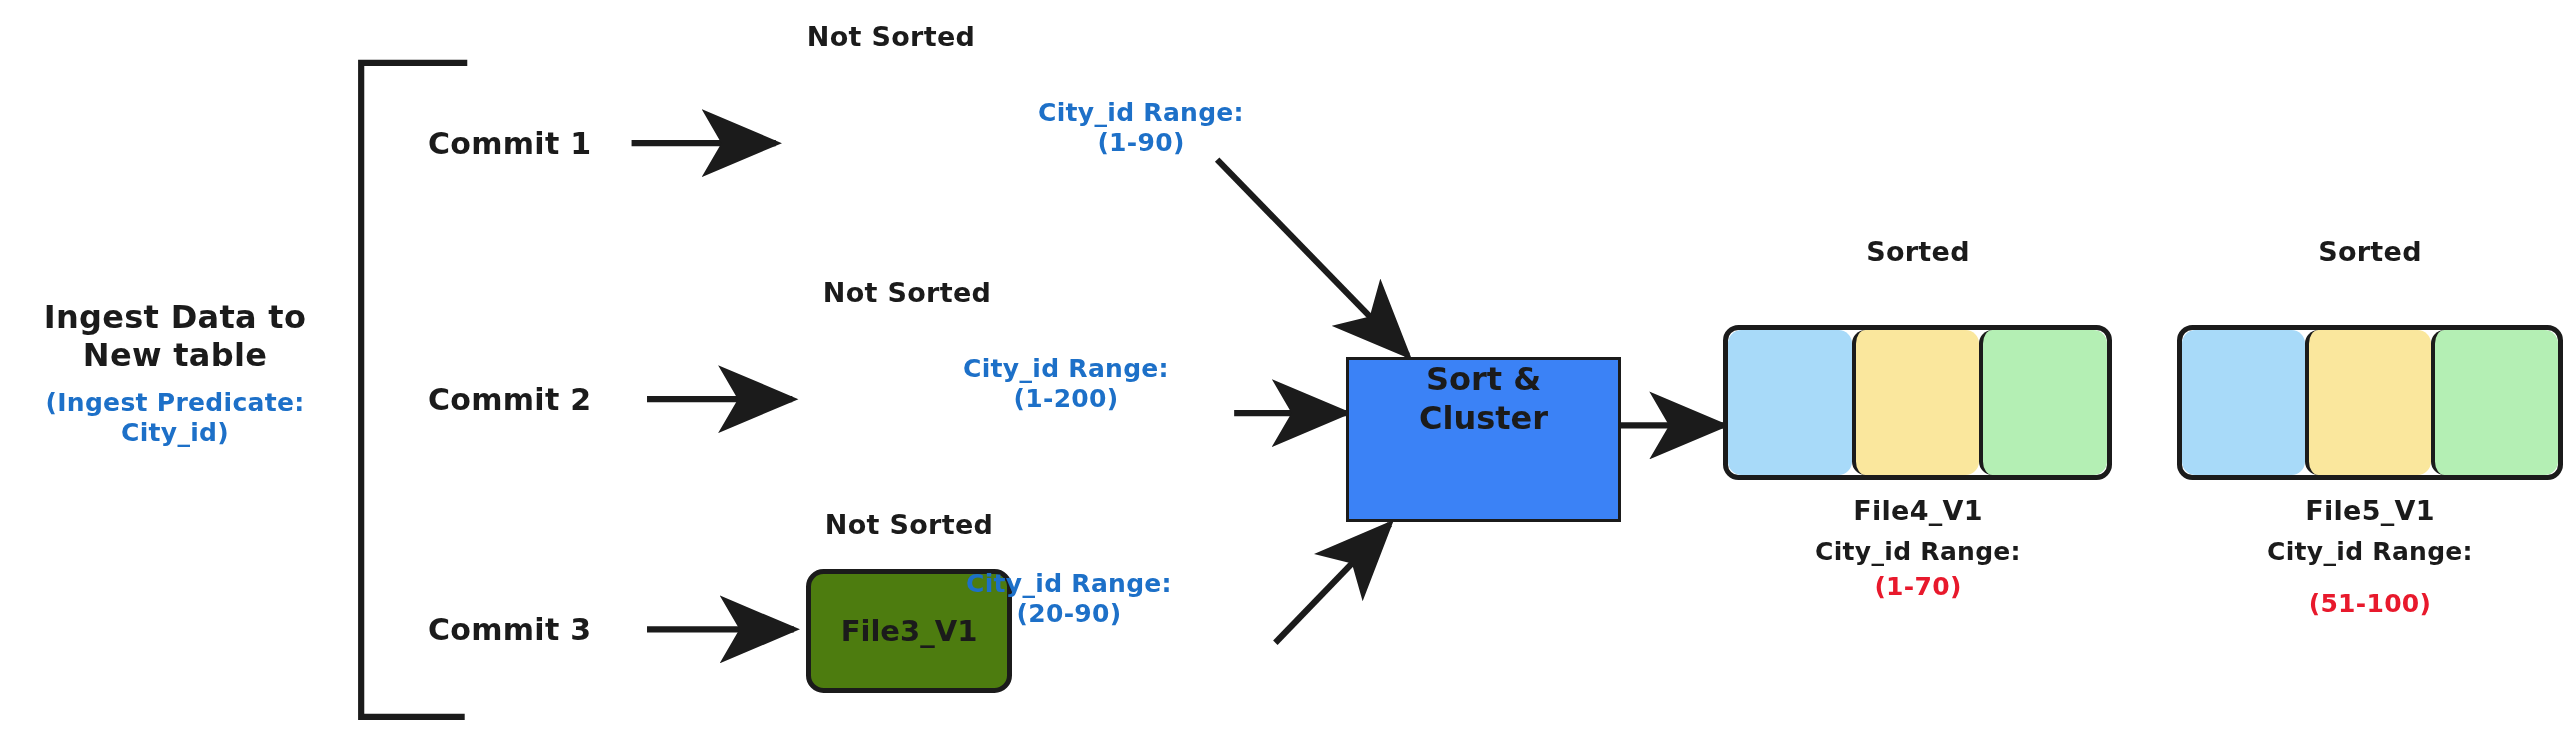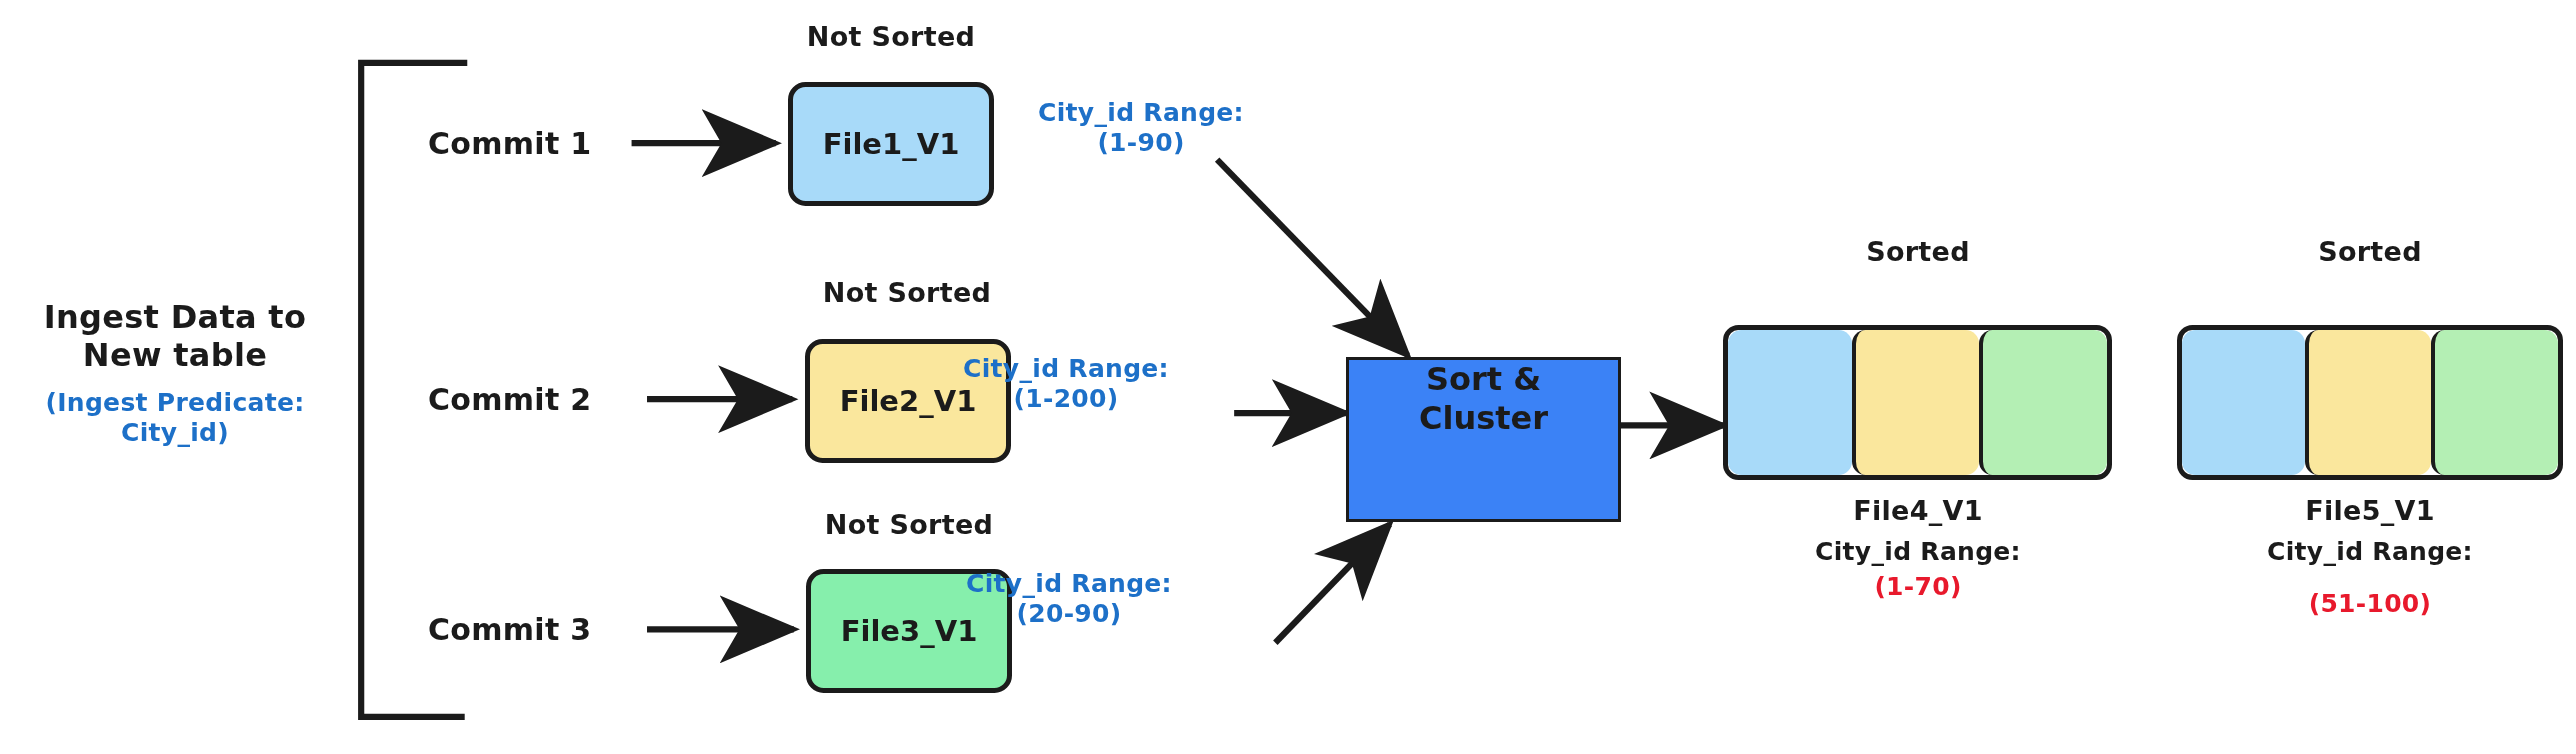--- a/index.html
+++ b/index.html
@@ -28,21 +28,21 @@
 
   
   .filebox{
     position:absolute;border:5.7px solid #1b1b1b;border-radius:17.5px;
     display:flex;align-items:center;justify-content:center;
     font-size:29px;font-weight:600;color:#1b1b1b;
     box-sizing:border-box;
   }
   .filebox.blue-fill{background:#a8daf9;}
   .filebox.yellow-fill{background:#fae79d;}
-  .filebox.green-fill{background:#86efac;}
+  .filebox.green-fill{background:#4d7c0f;}
 
   
   .sortbox{
     position:absolute;border:3.6px solid #1b1b1b;background:#3b82f6;
     display:flex;align-items:flex-start;justify-content:center;text-align:center;
     font-size:32px;font-weight:600;line-height:1.22;color:#1b1b1b;
     box-sizing:border-box;
   }
 
   
@@ -94,36 +94,30 @@
     <div class="txt blk f-xl" style="position:static;white-space:normal;">Ingest Data to</div>
     <div class="txt blk f-xl" style="position:static;white-space:normal;">New table</div>
     <div class="txt blue f-sm" style="position:static;white-space:normal;margin-top:13.4px;">(Ingest Predicate:</div>
     <div class="txt blue f-sm" style="position:static;white-space:normal;">City_id)</div>
   </div>
 
   <div class="txt blk f-lg" style="left:428px;top:127px;">Commit 1</div>
 
   <div class="txt blk f-md center" style="left:891px;top:21.6px;">Not Sorted</div>
 
-  <div class="filebox blue-fill" style="left:788px;top:82px;width:206px;height:124px;">
-    <span>File1_V1</span>
-  </div>
 
   <div class="cap" style="left:1141px;top:98px;width:319px;">
     <div class="txt blue f-sm" style="position:static;white-space:normal;">City_id Range:</div>
     <div class="txt blue f-sm" style="position:static;white-space:normal;">(1-90)</div>
   </div>
 
   <div class="txt blk f-lg" style="left:428px;top:383px;">Commit 2</div>
 
   <div class="txt blk f-md center" style="left:907px;top:278px;">Not Sorted</div>
 
-  <div class="filebox yellow-fill" style="left:805px;top:339px;width:206px;height:124px;">
-    <span>File2_V1</span>
-  </div>
 
   <div class="cap" style="left:1066px;top:354px;width:330px;">
     <div class="txt blue f-sm" style="position:static;white-space:normal;">City_id Range:</div>
     <div class="txt blue f-sm" style="position:static;white-space:normal;">(1-200)</div>
   </div>
 
   <div class="txt blk f-lg" style="left:428px;top:613px;">Commit 3</div>
 
   <div class="txt blk f-md center" style="left:909px;top:510px;">Not Sorted</div>
 

